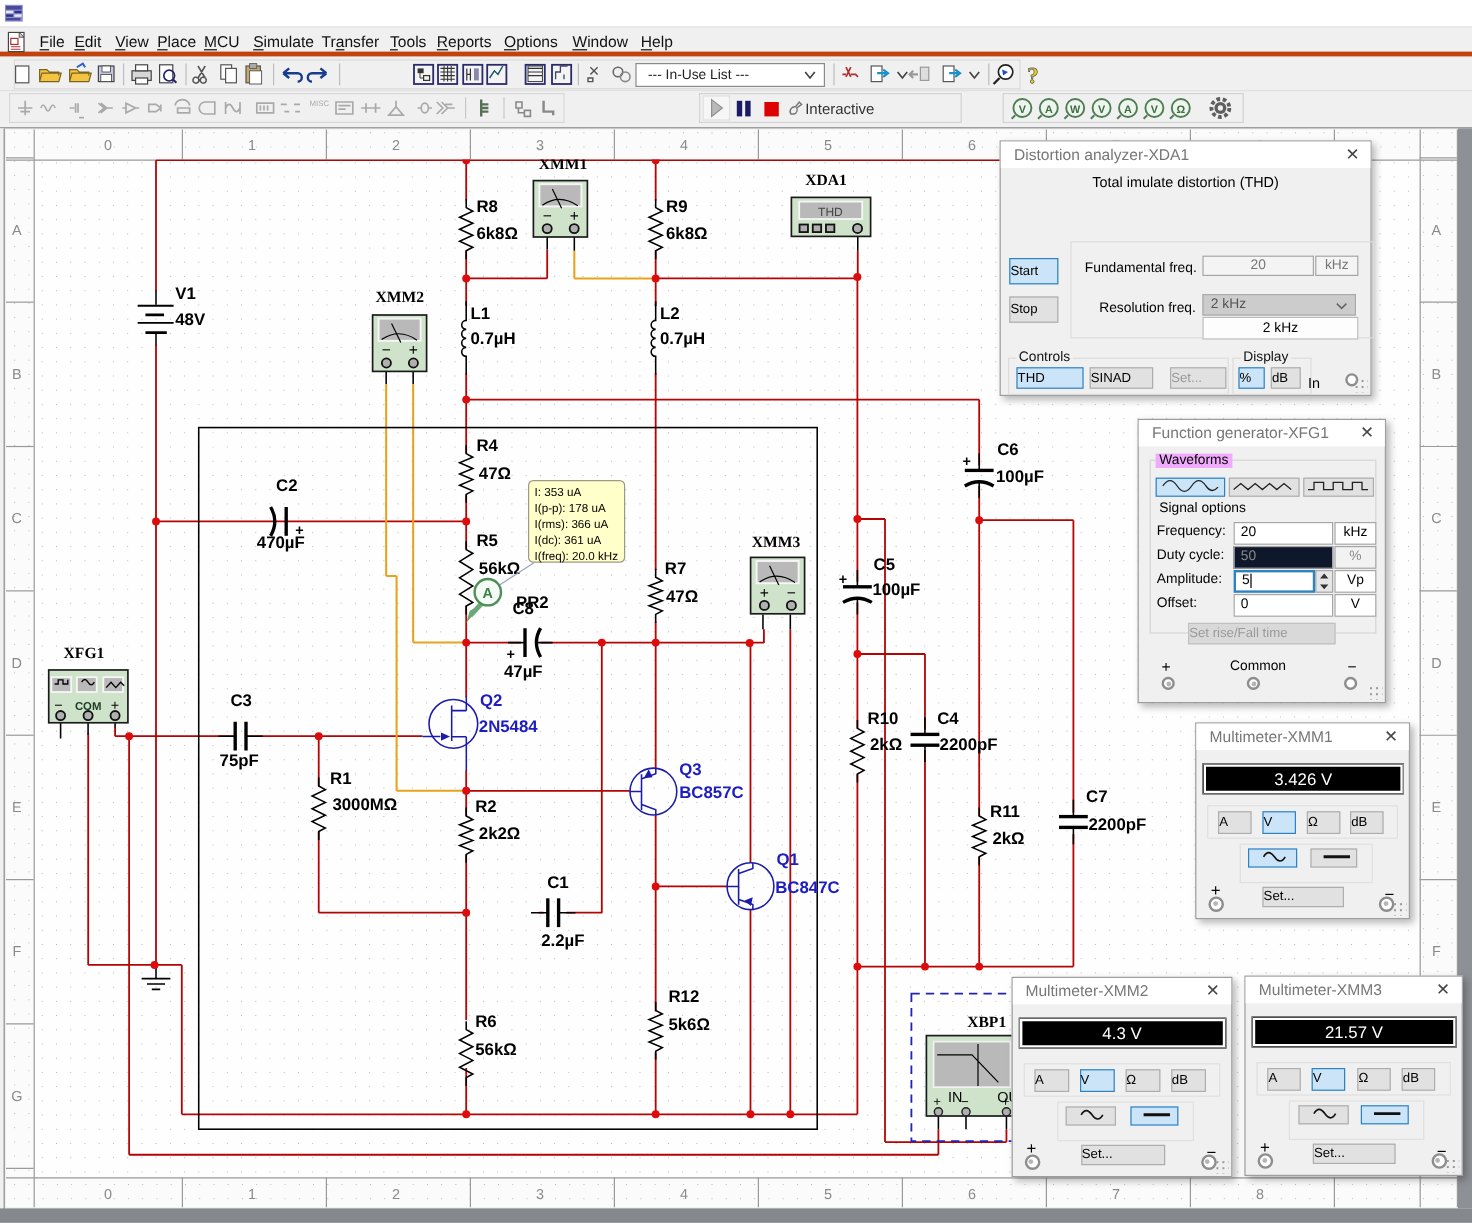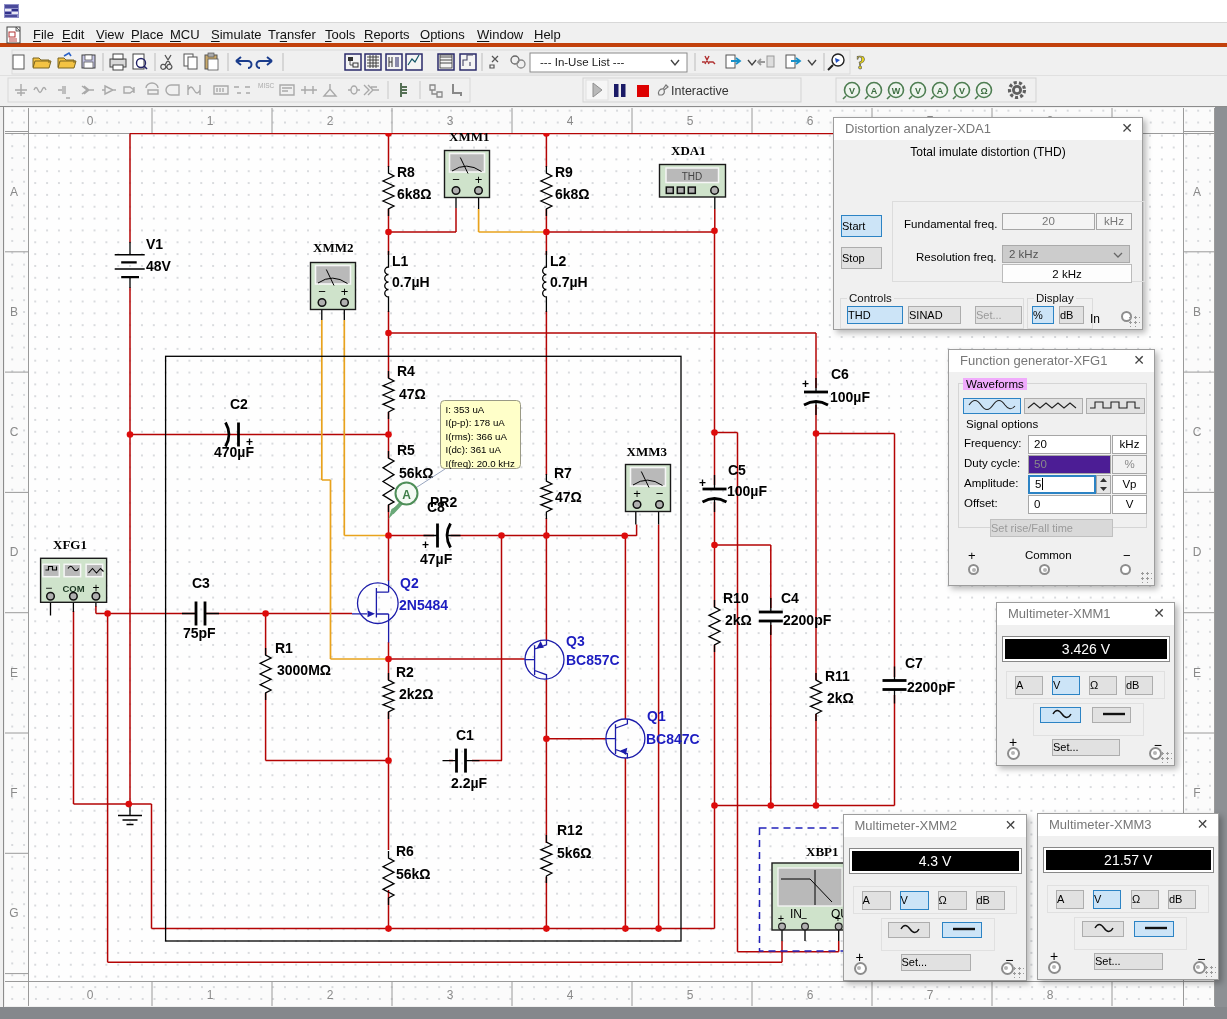--- a/index.html
+++ b/index.html
@@ -543,21 +543,21 @@
         <path d="M3,9 l6,-5 6,5 6,-5 6,5 6,-5 6,5 6,-5 6,5" fill="none" stroke="#222" stroke-width="1.1"></path>
       </svg></div>
 <div class="btn" style="left:137px;top:48px;width:59px;height:16px"><svg width="55" height="12">
         <path d="M3,9 h5 v-6 h8 v6 h8 v-6 h8 v6 h8 v-6 h8 v6 h5" fill="none" stroke="#222" stroke-width="1.1"></path>
       </svg></div>
 <div class="lblt" style="left:14px;top:68px;background:#f0f0f0;padding:0 3px">Signal options</div>
 <div class="lblt" style="left:15px;top:86.5px">Frequency:</div>
 <div class="fld" style="left:79px;top:84.5px;width:83px;height:19px;background:#fff;color:#000;line-height:17px"><span style="margin-left:5px">20</span></div>
 <div class="fld" style="left:163px;top:84.5px;width:35px;height:19px;background:#fff;color:#000;text-align:center;line-height:17px">kHz</div>
 <div class="lblt" style="left:15px;top:106.5px">Duty cycle:</div>
-<div class="fld" style="left:79px;top:104.5px;width:83px;height:19px;background:#4c1d95;color:#8a8a8a;line-height:17px"><span style="margin-left:5px">50</span></div>
+<div class="fld" style="left:79px;top:104.5px;width:83px;height:19px;background:#0f172a;color:#8a8a8a;line-height:17px"><span style="margin-left:5px">50</span></div>
 <div class="fld" style="left:163px;top:104.5px;width:35px;height:19px;background:#f2f2f2;color:#8a8a8a;text-align:center;line-height:17px">%</div>
 <div class="lblt" style="left:15px;top:126.5px">Amplitude:</div>
 <div class="fld" style="left:79px;top:124.5px;width:68px;height:19px;border:2px solid #2c83c4;line-height:15px"><span style="margin-left:5px">5</span><span style="border-left:1px solid #000;margin-left:1px"></span></div>
 <div class="fld" style="left:147px;top:124.5px;width:15px;height:19px;background:#e6e6e6"><svg width="13" height="17">
         <path d="M3,6 l3.5,-4 3.5,4 z M3,11 l3.5,4 3.5,-4 z" fill="#333"></path>
       </svg></div>
 <div class="fld" style="left:163px;top:124.5px;width:35px;height:19px;background:#fff;color:#000;text-align:center;line-height:17px">Vp</div>
 <div class="lblt" style="left:15px;top:146.5px">Offset:</div>
 <div class="fld" style="left:79px;top:144.5px;width:83px;height:19px;background:#fff;color:#000;line-height:17px"><span style="margin-left:5px">0</span></div>
 <div class="fld" style="left:163px;top:144.5px;width:35px;height:19px;background:#fff;color:#000;text-align:center;line-height:17px">V</div>

